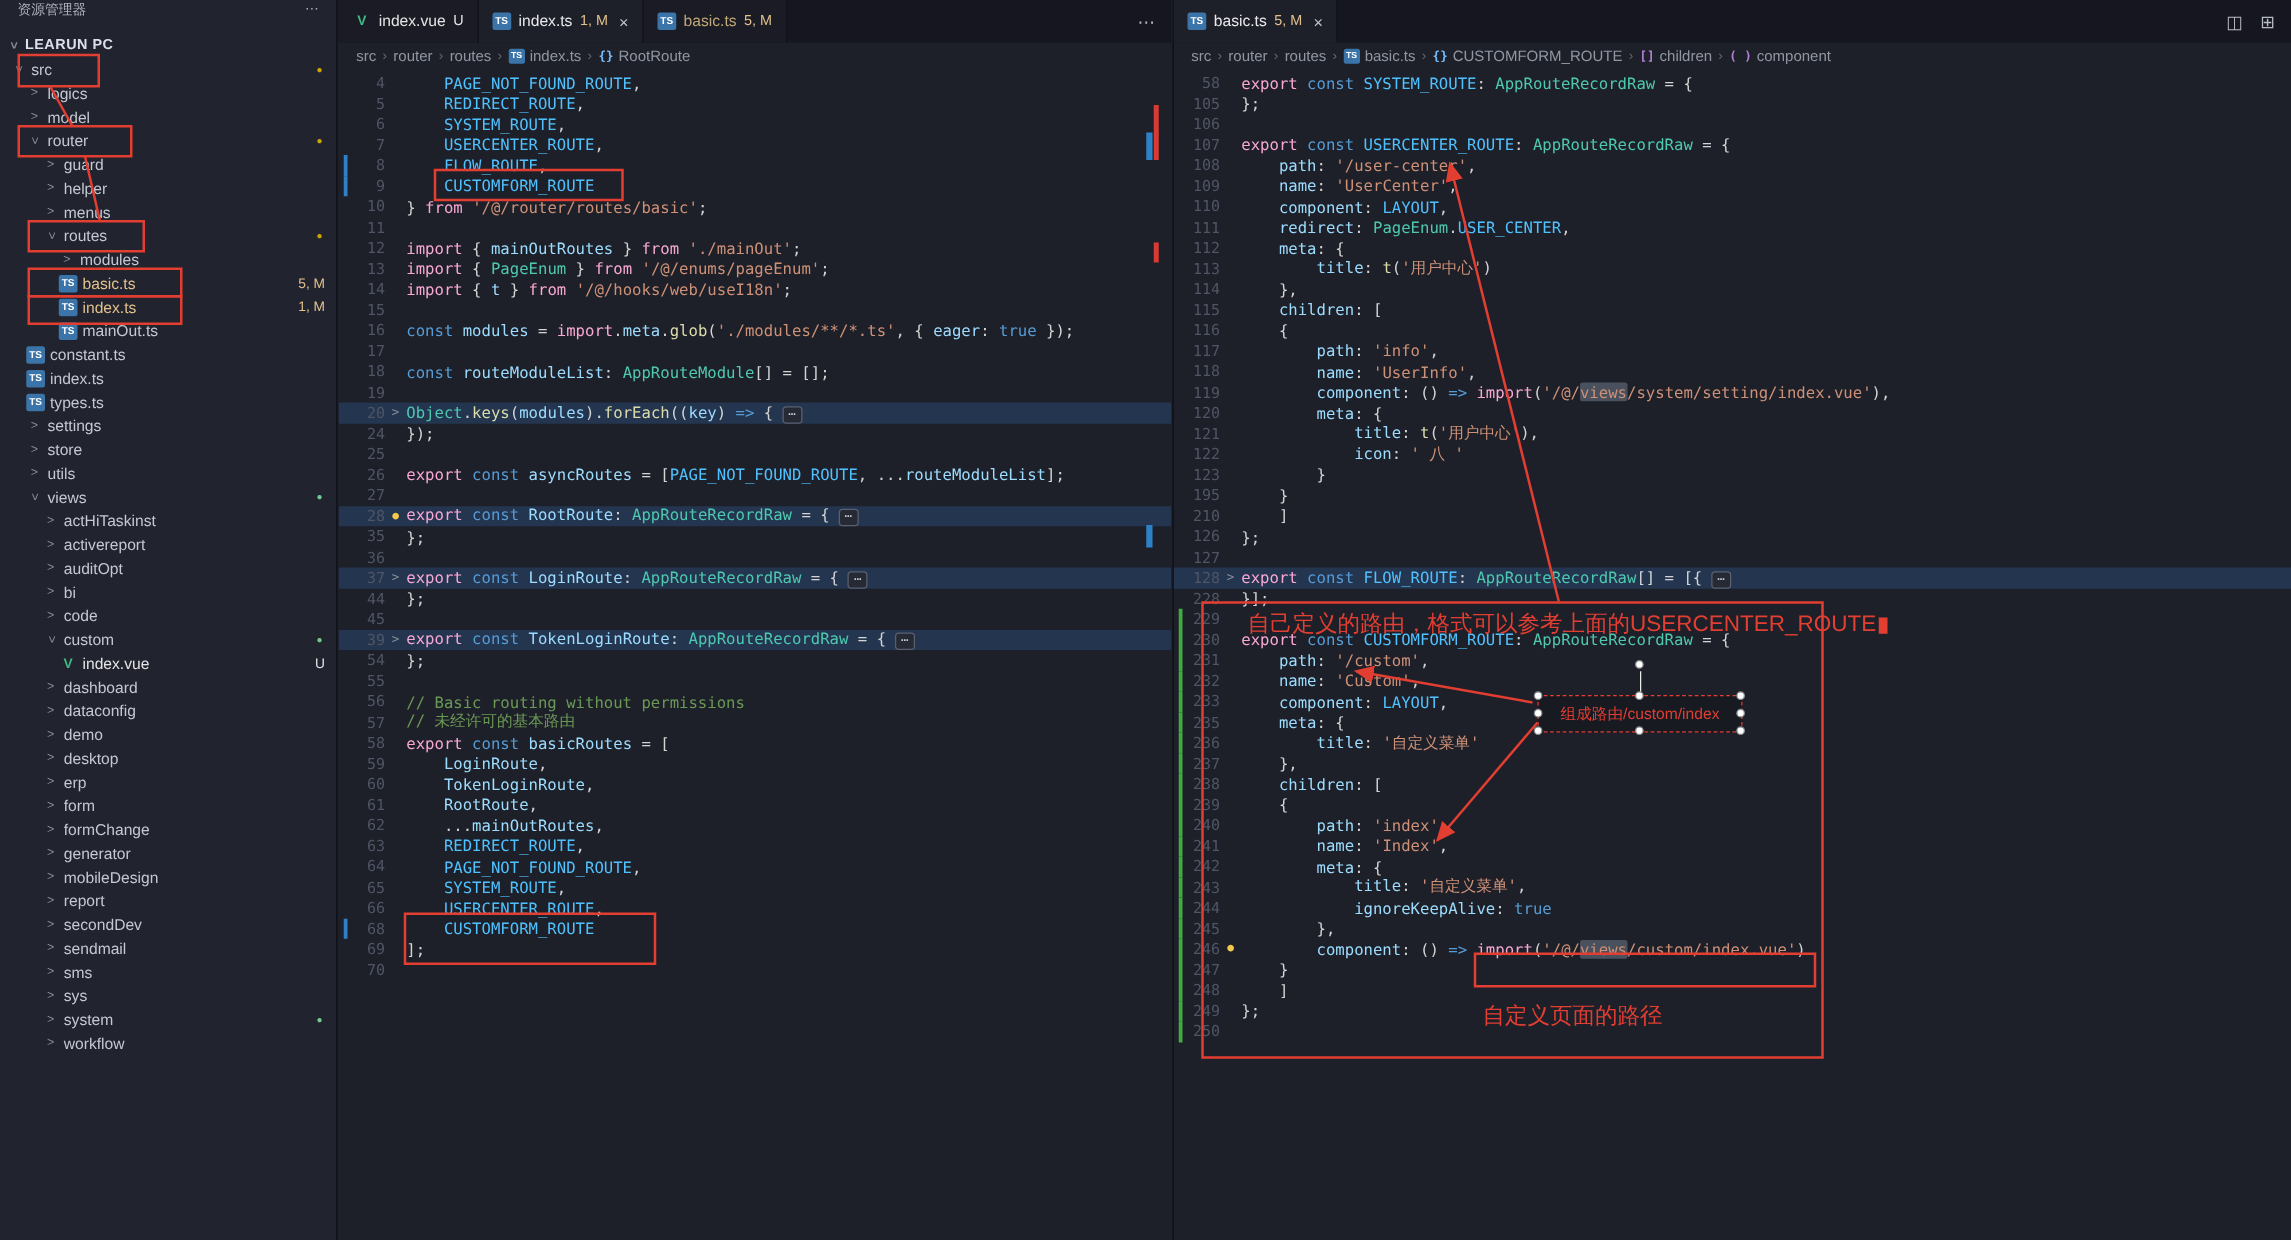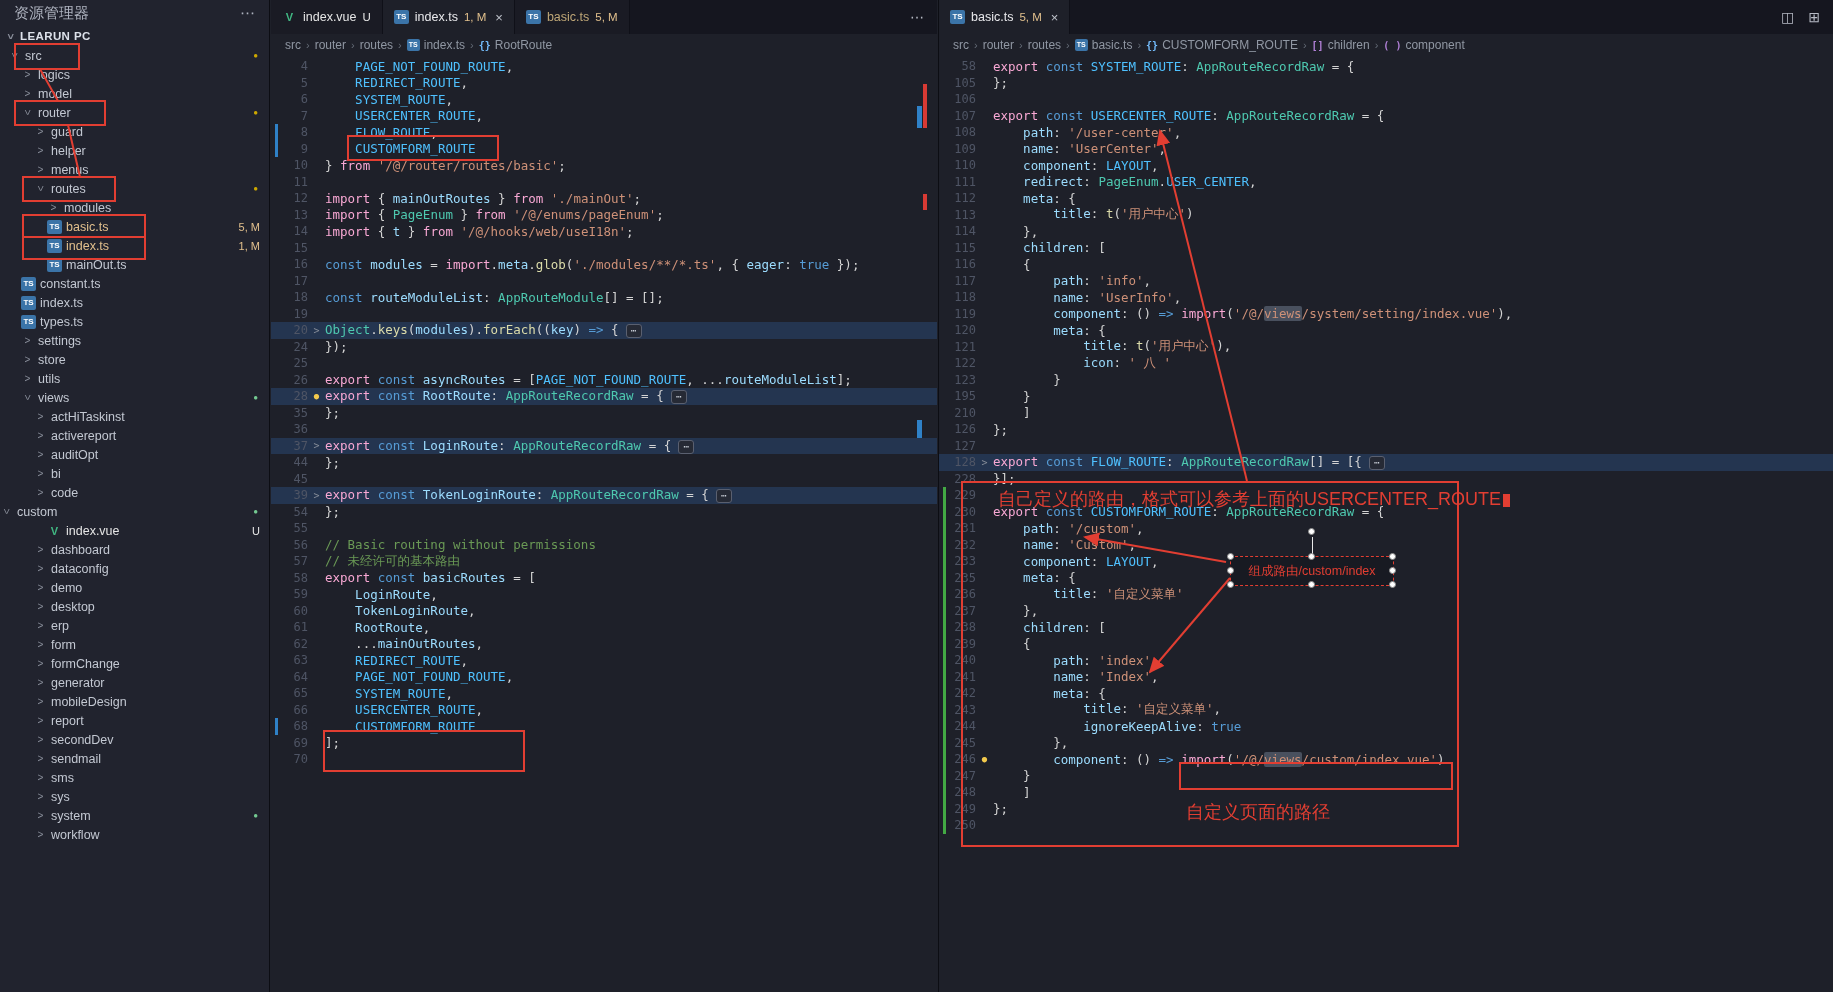--- a/index.html
+++ b/index.html
@@ -2,21 +2,21 @@
 <html style="--ann: #e23e32;"><head>
 <meta charset="utf-8">
 <style>
   *{box-sizing:border-box;margin:0;padding:0}
   html,body{background:#101117}
   body{font-family:"Liberation Sans",sans-serif}
   .app{position:relative;width:1833px;height:992px;overflow:hidden;background:#1e2029}
 
   
   .sidebar{position:absolute;left:0;top:0;width:270px;height:100%;background:#21232e;border-right:1px solid #0c0d13;color:#c3c8d2}
-  .sb-header{height:26px;display:flex;align-items:center;justify-content:space-between;padding:0 14px;font-size:15px;color:#aeb3bf}
+  .sb-header{height:26px;display:flex;justify-content:space-between;padding:0 14px;font-size:11px;color:#aeb3bf}
   .sb-section{height:20px;display:flex;align-items:center;gap:3px;font-size:11.5px;font-weight:bold;color:#dde1ea;padding:0 4px;letter-spacing:.4px}
   .tree{position:relative}
   .trow{display:flex;align-items:center;height:19px;font-size:12.5px;position:relative;color:#c3c8d2;cursor:pointer;white-space:nowrap}
   .chev{display:inline-block;width:13px;font-size:10px;color:#8a8f9b;text-align:center;flex:none}
   .chev.open{transform:rotate(90deg)}
   .tsicon{display:inline-block;width:15px;height:14px;line-height:14px;flex:none;background:#3b74a8;color:#fff;font-size:8px;font-weight:bold;text-align:center;border-radius:2px;font-family:"Liberation Sans",sans-serif}
   .tsicon.sm{width:13px;height:12px;line-height:12px;font-size:7px}
   .vueicon{display:inline-block;width:15px;flex:none;color:#41b883;font-weight:bold;font-size:11px;text-align:center}
   .tlabel{margin-left:4px}
   .tright{position:absolute;right:9px;font-size:11px}
@@ -180,21 +180,21 @@
           <span class="tlabel">auditOpt</span>
         </div>
         <div class="trow" style="padding-left: 34px;">
           <span class="chev">&gt;</span>
           <span class="tlabel">bi</span>
         </div>
         <div class="trow" style="padding-left: 34px;">
           <span class="chev">&gt;</span>
           <span class="tlabel">code</span>
         </div>
-        <div class="trow" style="">
+        <div class="trow" style="padding-left: 34px;">
           <span class="chev open">&gt;</span>
           <span class="tlabel">custom</span>
           <span class="dot" style="color: rgb(115, 201, 145);">●</span>
         </div>
         <div class="trow" style="padding-left: 47px;">
           <span class="vueicon">V</span>
           <span class="tlabel untc">index.vue</span>
           <span class="tright untc">U</span>
         </div>
         <div class="trow" style="padding-left: 34px;">
@@ -326,20 +326,21 @@
         <div class="cl"><span class="git"></span><span class="ln">14</span><span class="glyph"></span><span class="ct"><span class="tk k1">import </span><span class="tk p">{ </span><span class="tk v">t</span><span class="tk p"> } </span><span class="tk k1">from </span><span class="tk s">'/@/hooks/web/useI18n'</span><span class="tk p">;</span></span></div>
         <div class="cl"><span class="git"></span><span class="ln">15</span><span class="glyph"></span><span class="ct"></span></div>
         <div class="cl"><span class="git"></span><span class="ln">16</span><span class="glyph"></span><span class="ct"><span class="tk k2">const </span><span class="tk v">modules</span><span class="tk p"> = </span><span class="tk k1">import</span><span class="tk p">.</span><span class="tk v">meta</span><span class="tk p">.</span><span class="tk f">glob</span><span class="tk p">(</span><span class="tk s">'./modules/**/*.ts'</span><span class="tk p">, { </span><span class="tk v">eager</span><span class="tk p">: </span><span class="tk k2">true</span><span class="tk p"> });</span></span></div>
         <div class="cl"><span class="git"></span><span class="ln">17</span><span class="glyph"></span><span class="ct"></span></div>
         <div class="cl"><span class="git"></span><span class="ln">18</span><span class="glyph"></span><span class="ct"><span class="tk k2">const </span><span class="tk v">routeModuleList</span><span class="tk p">: </span><span class="tk ty">AppRouteModule</span><span class="tk p">[] = [];</span></span></div>
         <div class="cl"><span class="git"></span><span class="ln">19</span><span class="glyph"></span><span class="ct"></span></div>
         <div class="cl hl"><span class="git"></span><span class="ln">20</span><span class="glyph">&gt;</span><span class="ct"><span class="tk ty">Object</span><span class="tk p">.</span><span class="tk f">keys</span><span class="tk p">(</span><span class="tk v">modules</span><span class="tk p">).</span><span class="tk f">forEach</span><span class="tk p">((</span><span class="tk v">key</span><span class="tk p">) </span><span class="tk k2">=&gt;</span><span class="tk p"> {</span><span class="folddots">⋯</span></span></div>
         <div class="cl"><span class="git"></span><span class="ln">24</span><span class="glyph"></span><span class="ct"><span class="tk p">});</span></span></div>
         <div class="cl"><span class="git"></span><span class="ln">25</span><span class="glyph"></span><span class="ct"></span></div>
         <div class="cl"><span class="git"></span><span class="ln">26</span><span class="glyph"></span><span class="ct"><span class="tk k1">export </span><span class="tk k2">const </span><span class="tk v">asyncRoutes</span><span class="tk p"> = [</span><span class="tk c">PAGE_NOT_FOUND_ROUTE</span><span class="tk p">, ...</span><span class="tk v">routeModuleList</span><span class="tk p">];</span></span></div>
+        <div class="cl"><span class="git"></span><span class="ln">27</span><span class="glyph"></span><span class="ct"></span></div>
         <div class="cl hl"><span class="git"></span><span class="ln">28</span><span class="glyph bulb">●</span><span class="ct"><span class="tk k1">export </span><span class="tk k2">const </span><span class="tk v">RootRoute</span><span class="tk p">: </span><span class="tk ty">AppRouteRecordRaw</span><span class="tk p"> = {</span><span class="folddots">⋯</span></span></div>
         <div class="cl"><span class="git"></span><span class="ln">35</span><span class="glyph"></span><span class="ct"><span class="tk p">};</span></span></div>
         <div class="cl"><span class="git"></span><span class="ln">36</span><span class="glyph"></span><span class="ct"></span></div>
         <div class="cl hl"><span class="git"></span><span class="ln">37</span><span class="glyph">&gt;</span><span class="ct"><span class="tk k1">export </span><span class="tk k2">const </span><span class="tk v">LoginRoute</span><span class="tk p">: </span><span class="tk ty">AppRouteRecordRaw</span><span class="tk p"> = {</span><span class="folddots">⋯</span></span></div>
         <div class="cl"><span class="git"></span><span class="ln">44</span><span class="glyph"></span><span class="ct"><span class="tk p">};</span></span></div>
         <div class="cl"><span class="git"></span><span class="ln">45</span><span class="glyph"></span><span class="ct"></span></div>
         <div class="cl hl"><span class="git"></span><span class="ln">39</span><span class="glyph">&gt;</span><span class="ct"><span class="tk k1">export </span><span class="tk k2">const </span><span class="tk v">TokenLoginRoute</span><span class="tk p">: </span><span class="tk ty">AppRouteRecordRaw</span><span class="tk p"> = {</span><span class="folddots">⋯</span></span></div>
         <div class="cl"><span class="git"></span><span class="ln">54</span><span class="glyph"></span><span class="ct"><span class="tk p">};</span></span></div>
         <div class="cl"><span class="git"></span><span class="ln">55</span><span class="glyph"></span><span class="ct"></span></div>
         <div class="cl"><span class="git"></span><span class="ln">56</span><span class="glyph"></span><span class="ct"><span class="tk cm">// Basic routing without permissions</span></span></div>

